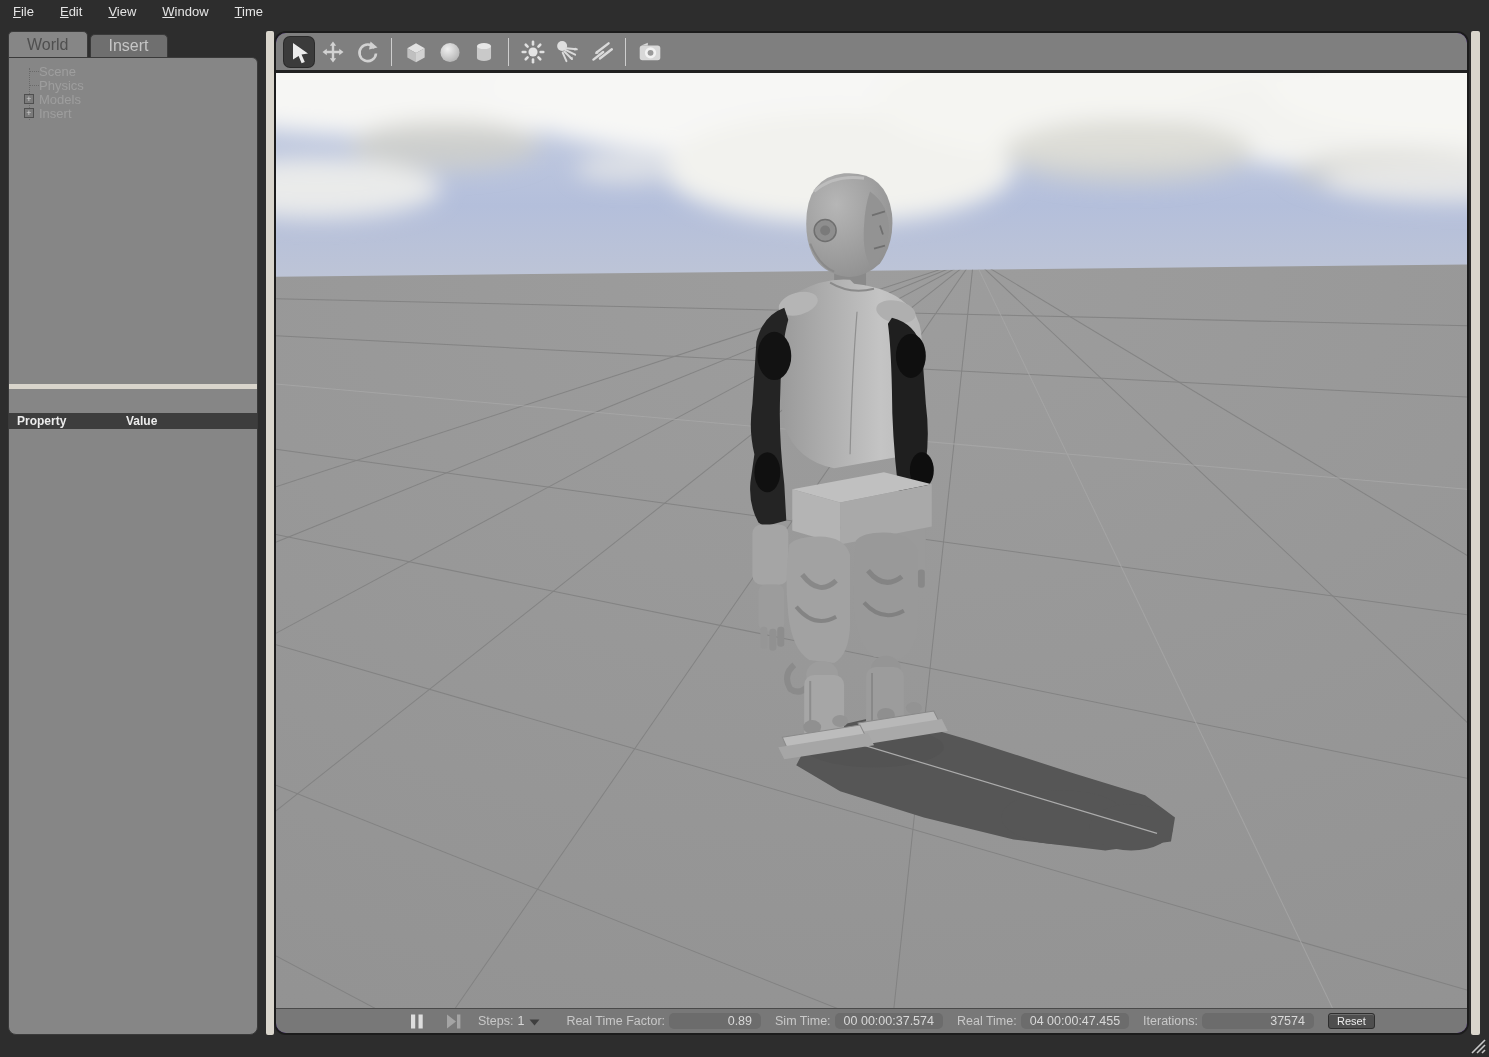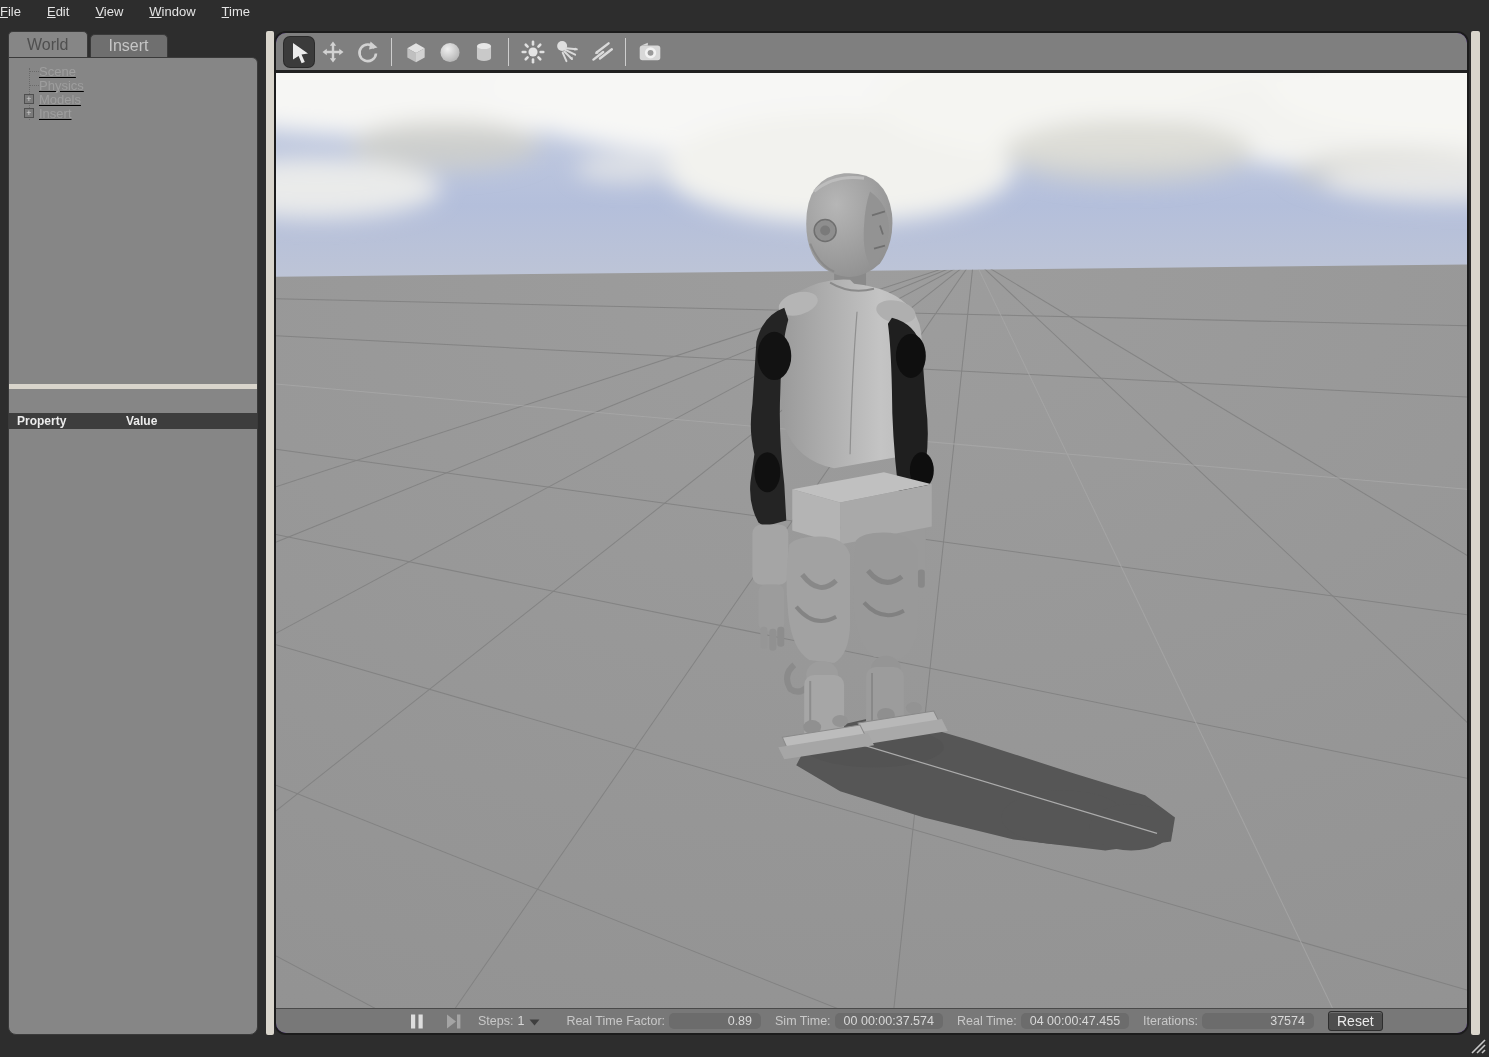--- a/index.html
+++ b/index.html
@@ -1,30 +1,30 @@
 <!DOCTYPE html>
 <html><head>
 <meta charset="utf-8">
 <style>
   * { box-sizing: border-box; margin: 0; padding: 0; }
   html,body { width:100%; height:100%; background:#1f1f1f; }
   body { font-family: "Liberation Sans", "DejaVu Sans", sans-serif; }
   .window { position:relative; width:1489px; height:1057px; background:#2d2d2d; overflow:hidden; }
 
   
-  .menubar { position:absolute; left:0; top:0; right:0; height:22px; background:#2d2d2d; display:flex; align-items:center; padding-left:0; }
+  .menubar { position:absolute; left:0; top:0; right:0; height:22px; background:#2d2d2d; display:flex; align-items:center; padding-left:13px; }
   .menu-item { display:inline-block; color:#e4e4e4; font-size:13px; padding:2px 0; margin-right:26px; cursor:default; }
   .menu-item::first-letter { text-decoration:underline; }
 
   
   .left-panel { position:absolute; left:8px; top:31px; width:250px; height:1004px; }
   .tabs { display:flex; height:26px; align-items:flex-end; }
   .tab { height:23px; padding:0 18px; display:flex; align-items:center; font-size:16px; background:#6f6f6f; color:#c6c6c6; border:1px solid #3a3a3a; border-bottom:none; border-radius:5px 5px 0 0; margin-right:2px; cursor:default; }
   .tab.active { height:26px; background:#868686; color:#4f4f4f; }
-  .panel-body { position:absolute; left:0; top:26px; right:0; bottom:0; background:#868686; border:1px solid #3a3a3a; border-radius:0 6px 8px 8px; overflow:hidden;text-decoration:underline; }
+  .panel-body { position:absolute; left:0; top:26px; right:0; bottom:0; background:#868686; border:1px solid #3a3a3a; border-radius:0 6px 8px 8px; overflow:hidden; }
   .tree { position:relative; padding-top:6px; }
   .tree-guide { position:absolute; left:20px; top:10px; width:1px; height:52px; border-left:1px dotted #6a6a6a; }
   .tree-row { position:relative; height:14px; display:flex; align-items:center; font-size:13px; color:#9e9e9e; padding-left:30px; cursor:default; }
   .tree-stub { position:absolute; left:20px; top:7px; width:10px; border-top:1px dotted #6a6a6a; }
   .expander { position:absolute; left:15px; top:2px; width:10px; height:10px; background:#7a7a7a; border:1px solid #4f4f4f; color:#cfcfcf; font-size:9px; line-height:8px; text-align:center; cursor:default; }
   .h-splitter { position:absolute; left:0; top:326px; width:100%; height:5px; background:#d9d5cc; cursor:row-resize; }
   .prop-header { position:absolute; left:0; top:331px; width:100%; height:16px; background:#3d3d3d; display:flex;margin-top:24px; }
   .prop-col { font-size:12px; font-weight:bold; color:#ececec; line-height:16px; }
   .prop-col.c1 { padding-left:8px; width:117px; }
   .prop-col.c2 { padding-left:0; }
@@ -41,21 +41,21 @@
   .tool-btn.active { background:#3b3b3b; box-shadow:0 0 0 1px #2a2a2a; }
   .tool-sep { width:1px; height:28px; background:#dcdcdc; opacity:.85; margin:0 7px; }
   .scene { position:relative; flex:1 1 auto; overflow:hidden; cursor:default; }
   .scene svg { display:block; width:100%; height:100%; }
 
   
   .gz-statusbar { height:25px; flex:0 0 25px; background:#787878; border-top:1px solid #4a4a4a; display:flex; align-items:center; font-size:12.5px; color:#cdcdcd; }
   .sb-icon-btn { display:flex; align-items:center; justify-content:center; width:22px; height:20px; cursor:default; }
   .sb-label { margin:0 4px 0 0; color:#c8c8c8; }
   .sb-field { background:#6c6c6c; border-radius:5px; color:#d8d8d8; padding:1px 9px; margin-right:14px; white-space:nowrap;text-align:right; }
-  .sb-reset { background:#4e4e4e; border:1px solid #2e2e2e; box-shadow:inset 0 1px 0 rgba(255,255,255,.18); border-radius:3px; color:#ececec; padding:1px 8px; font-size:14px; cursor:default; }
+  .sb-reset { background:#4e4e4e; border:1px solid #2e2e2e; box-shadow:inset 0 1px 0 rgba(255,255,255,.18); border-radius:3px; color:#ececec; padding:1px 8px; font-size:11px; cursor:default; }
   .steps-group { display:flex; align-items:center; margin-right:26px; }
 </style>
 </head>
 <body>
 
 <div class="window">
 
   <div class="menubar">
     <div class="menu-item">File</div>
     <div class="menu-item">Edit</div>

